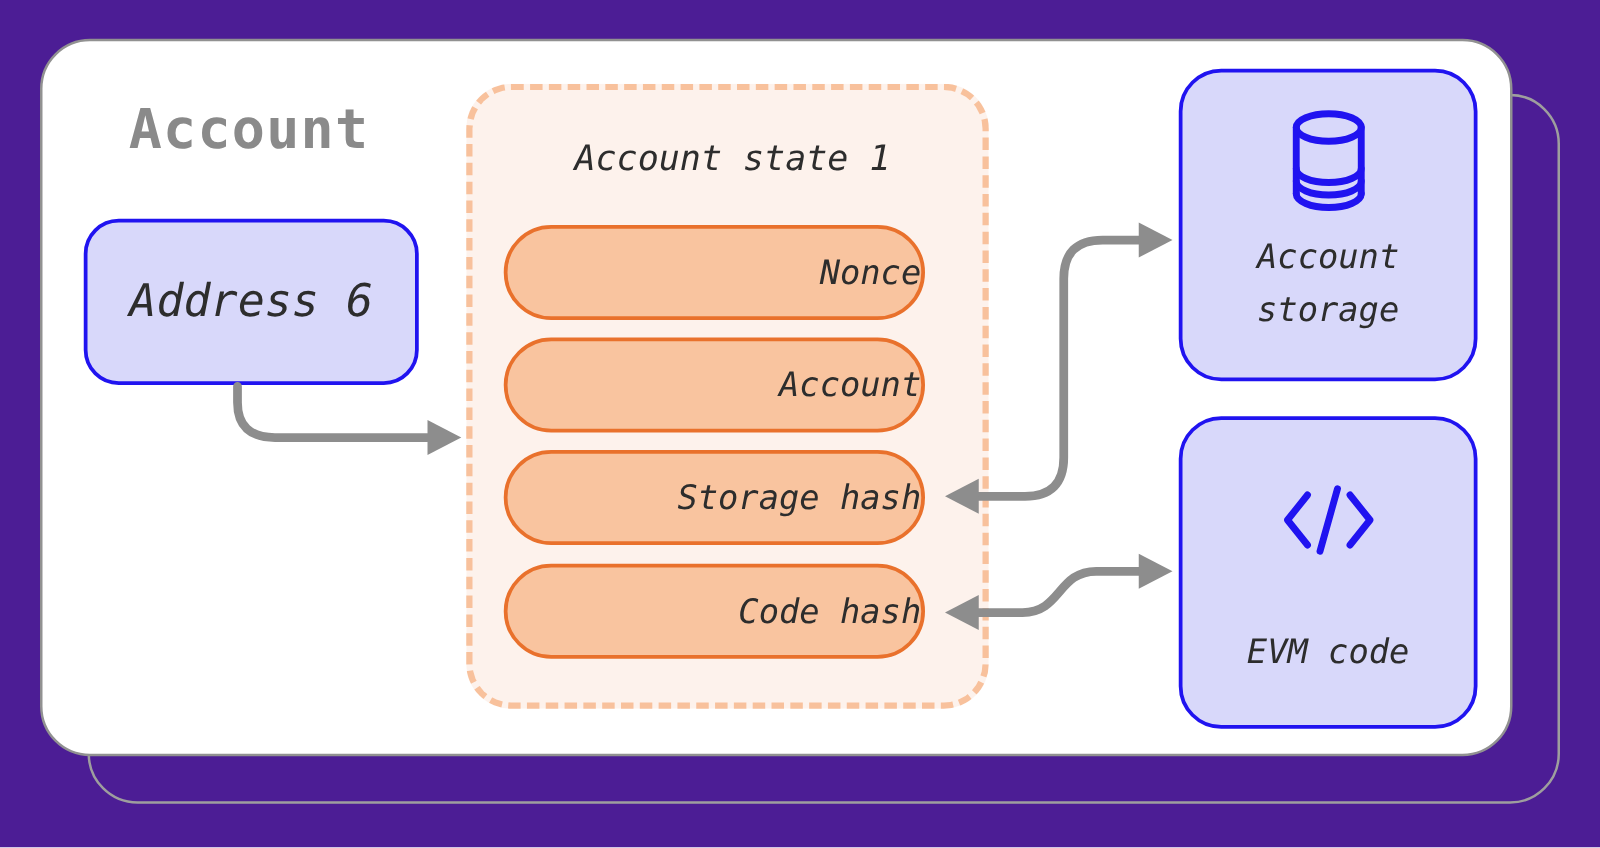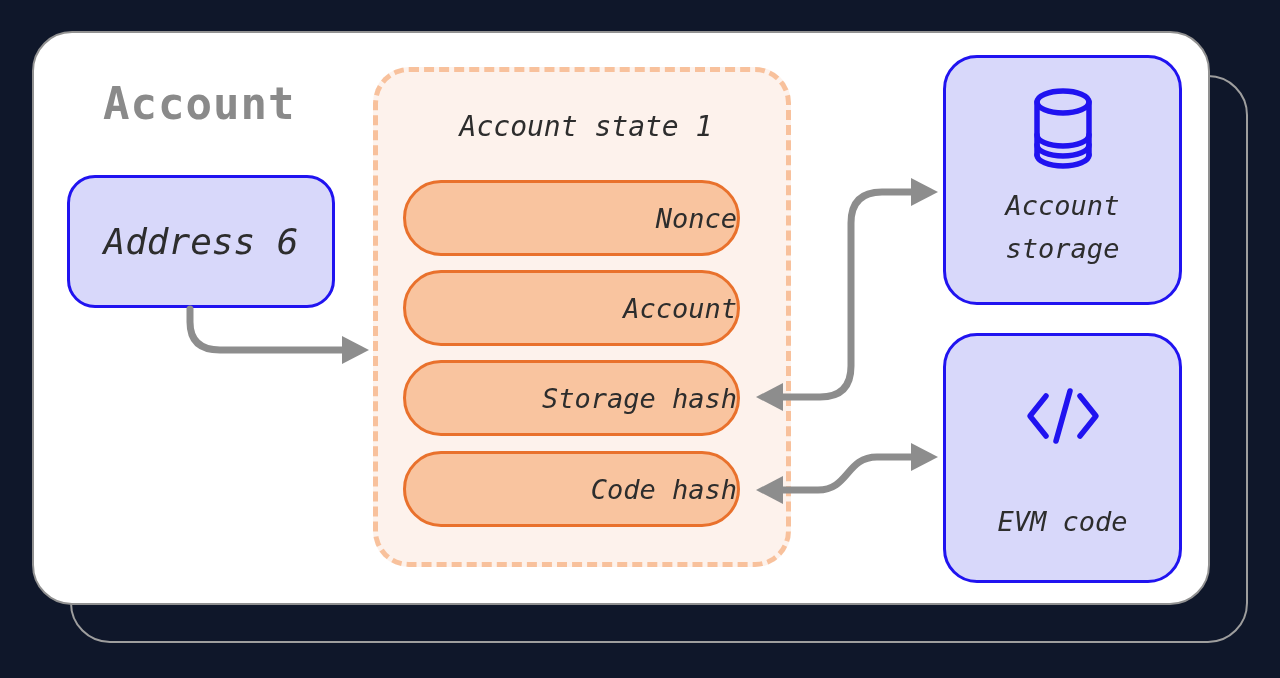--- a/index.html
+++ b/index.html
@@ -1,17 +1,17 @@
 <!DOCTYPE html>
 <html><head>
 <meta charset="utf-8">
 <style>
   html,body{margin:0;padding:0;background:#ffffff;}
   .canvas{
-    position:relative;width:1280px;height:678px;background:#0f172a;overflow:hidden;
+    position:relative;width:1280px;height:678px;background:#4c1d95;overflow:hidden;
     font-family:"DejaVu Sans Mono","Liberation Mono",monospace;
   }
   
   .shadow-rect{
     position:absolute;left:70px;top:75px;width:1174px;height:564px;
     border:2px solid #9e9e9e;border-radius:40px;background:transparent;
   }
   .main-rect{
     position:absolute;left:32px;top:31px;width:1174px;height:570px;
     border:2px solid #919191;border-radius:40px;background:#ffffff;

